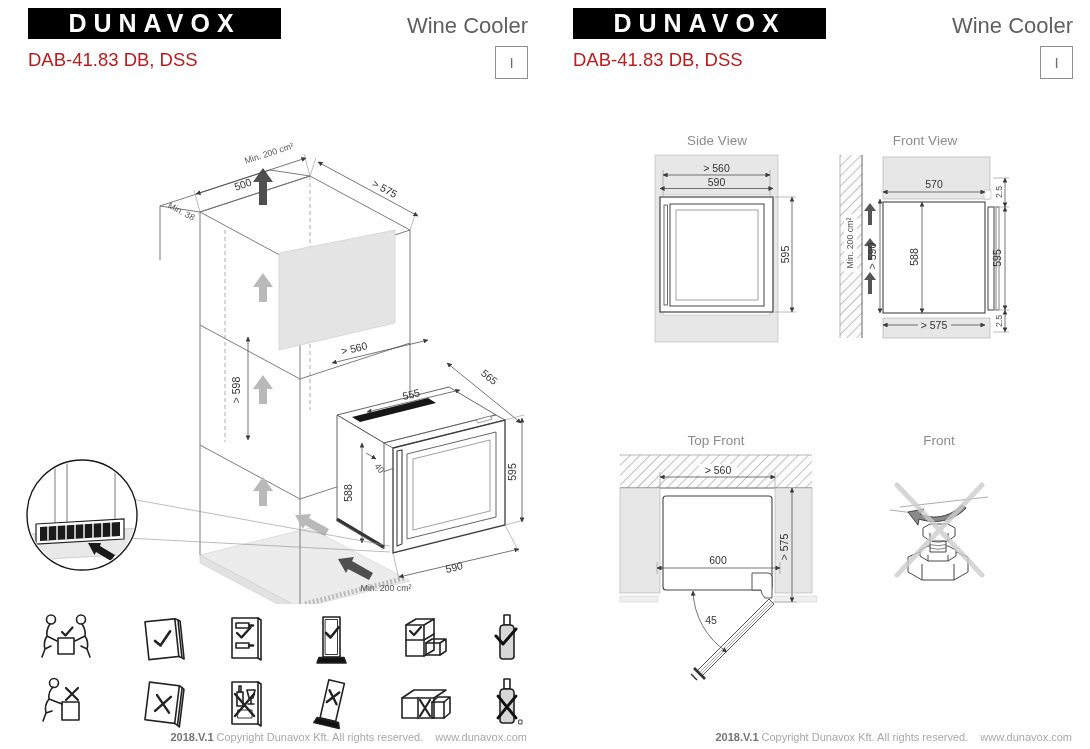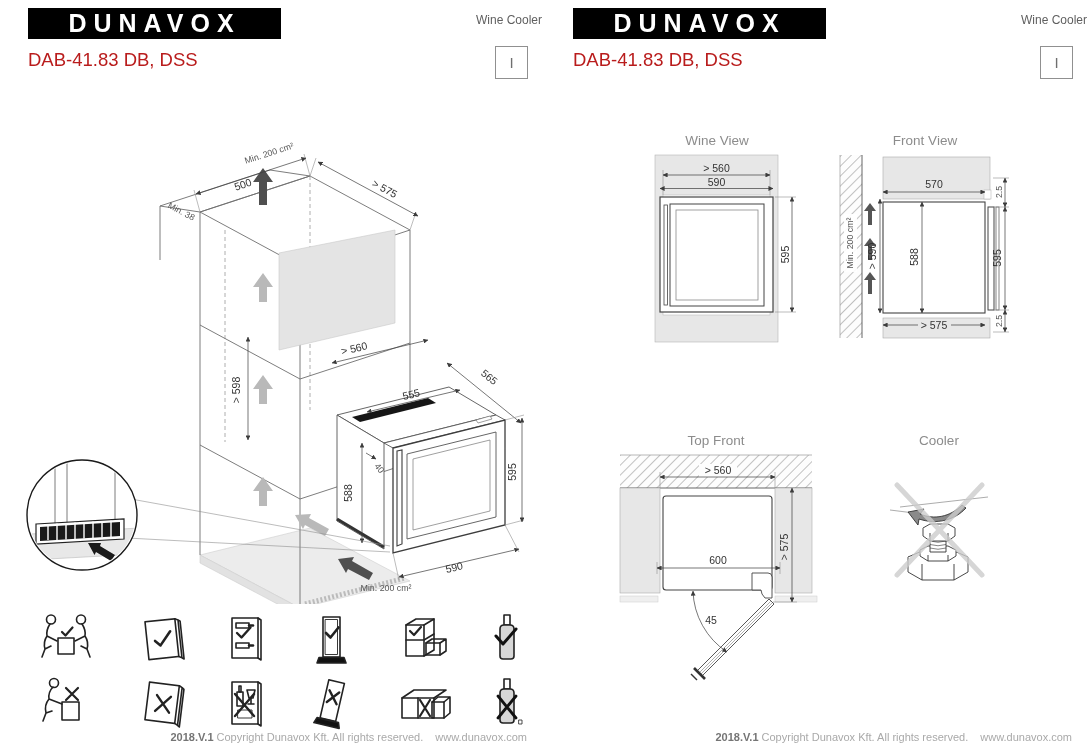--- a/index.html
+++ b/index.html
@@ -10,21 +10,21 @@
   .page{position:absolute;top:0;width:545px;height:749px;background:#fff;}
   #page-left{left:0;}
   #page-right{left:545px;}
 
   .logo{
     position:absolute;left:28px;top:8px;width:253px;height:31px;
     background:#000;color:#fff;display:flex;align-items:center;justify-content:center;
     font-size:25px;font-weight:bold;letter-spacing:7px;
   }
   .category{
-    position:absolute;right:3px;top:13px;font-size:12px;color:#5f5f5f;
+    position:absolute;right:17px;top:13px;font-size:22px;color:#5f5f5f;
   }
   .model{
     position:absolute;left:28px;top:49px;font-size:18.5px;color:#b91c1c;
   }
   .info-box{
     position:absolute;right:17px;top:46px;width:31px;height:31px;
     border:1px solid #909090;color:#6f6f6f;font-size:15px;
     display:flex;align-items:center;justify-content:center;
   }
 
@@ -328,24 +328,24 @@
   </div>
 </div>
 
 <div class="page" id="page-right">
 
   <div class="logo">DUNAVOX</div>
   <div class="category">Wine Cooler</div>
   <div class="model">DAB-41.83 DB, DSS</div>
   <div class="info-box">I</div>
 
-  <div class="view-title" style="left:172px;top:133px">Wine View</div>
+  <div class="view-title" style="left:172px;top:133px">Side View</div>
   <div class="view-title" style="left:380px;top:133px">Front View</div>
   <div class="view-title" style="left:171px;top:433px">Top Front</div>
-  <div class="view-title" style="left:394px;top:433px">Cooler</div>
+  <div class="view-title" style="left:394px;top:433px">Front</div>
 
   <svg style="left:100px;top:150px" width="165" height="200" viewBox="0 0 165 200">
     <defs>
       <marker id="mf" viewBox="0 0 8 8" refX="7.5" refY="4" markerWidth="7" markerHeight="7" orient="auto-start-reverse">
         <path d="M0,0 L8,4 L0,8 Z" fill="#3c3c3c"></path>
       </marker>
     </defs>
     <rect x="10" y="5" width="123" height="187" fill="#e7e7e7" stroke="#b5b5b5" stroke-width="0.6"></rect>
     <rect x="18" y="45" width="107" height="120" fill="#ffffff" stroke="#bdbdbd" stroke-width="0.6"></rect>
     <line class="thin" x1="18" y1="20" x2="18" y2="45"></line>

